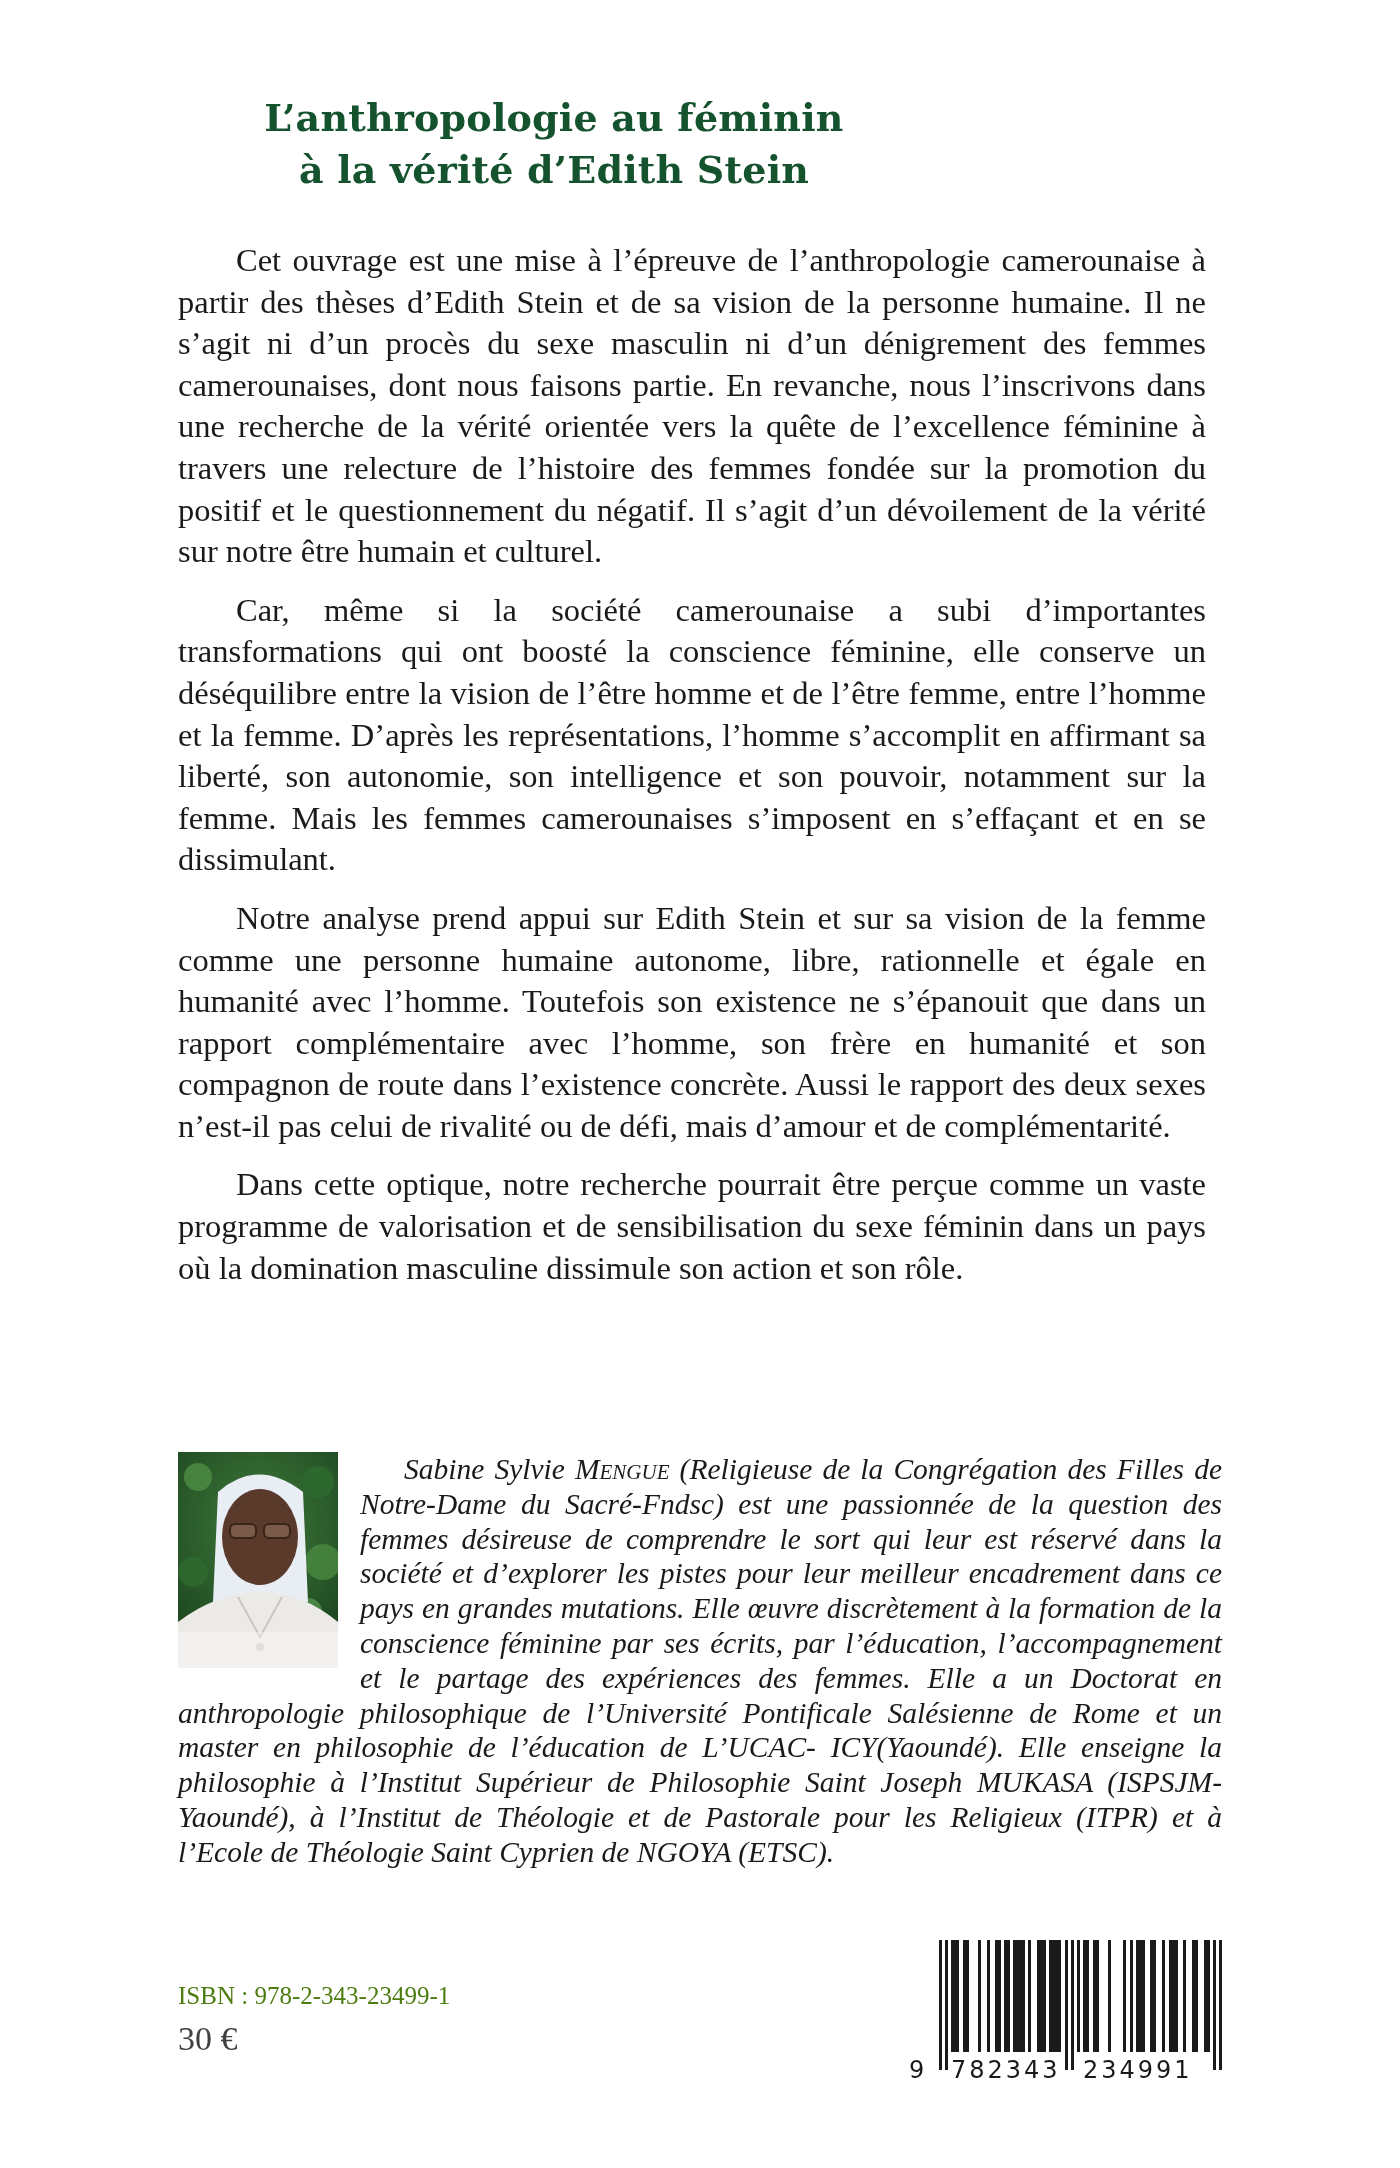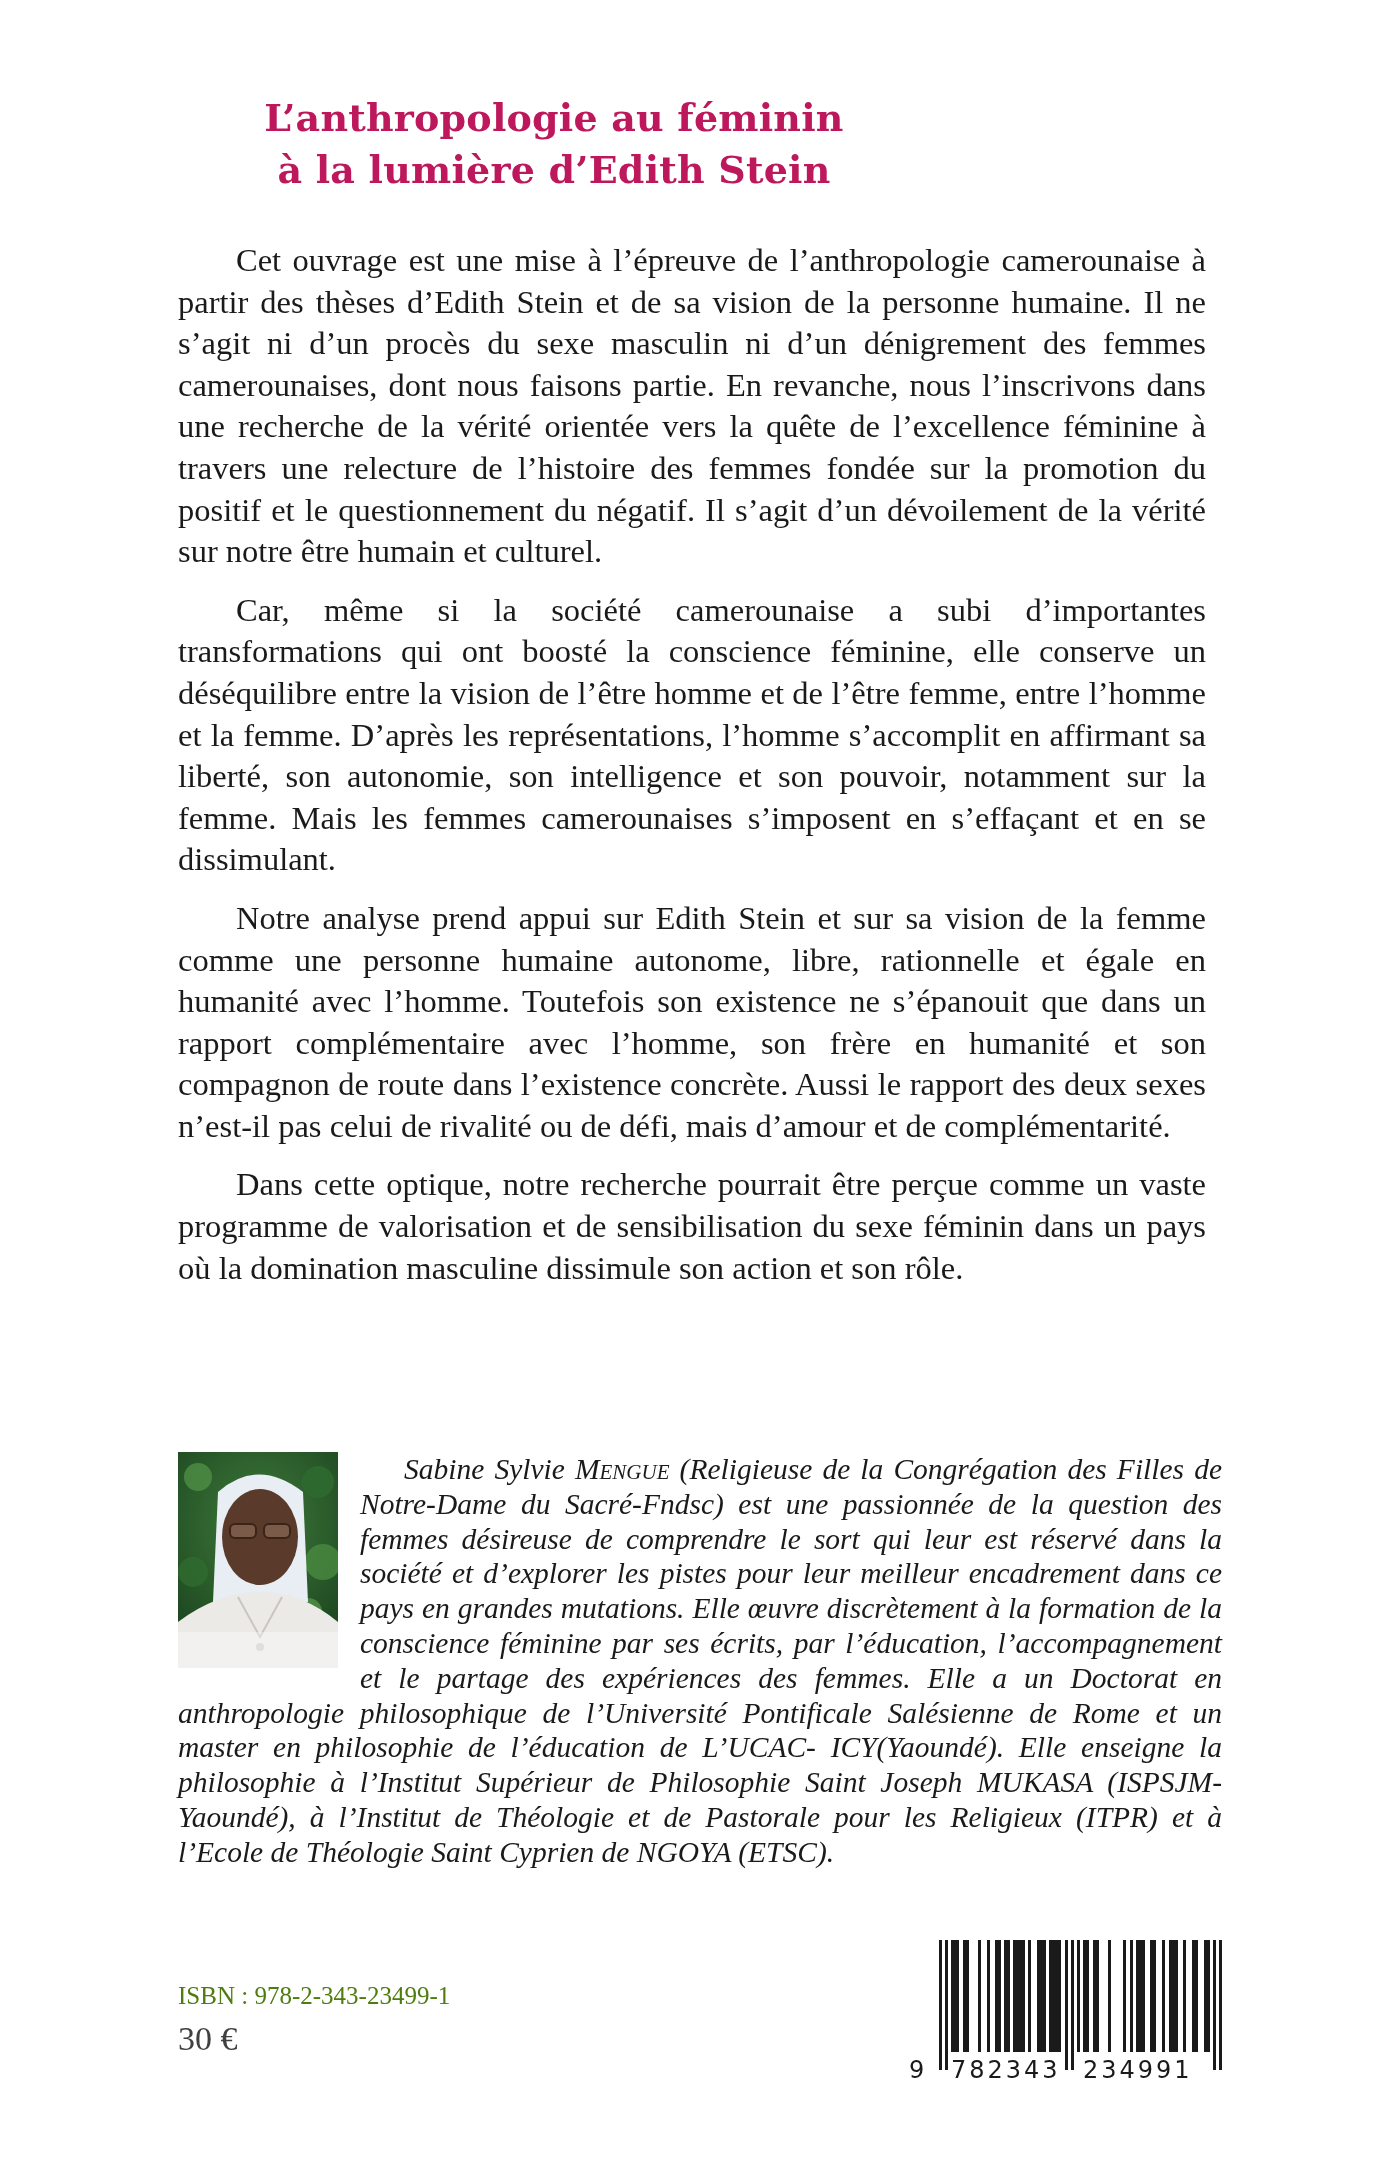--- a/index.html
+++ b/index.html
@@ -1,20 +1,20 @@
 <!DOCTYPE html>
 <html><head>
   <meta charset="utf-8">
   <style>
     html, body { margin: 0; padding: 0; background: #ffffff; }
     body { width: 1400px; height: 2168px; position: relative; overflow: hidden; }
     .page { position: absolute; left: 0; top: 0; width: 1400px; height: 2168px; background: #ffffff; color: #1a1a1a; }
 
     .title { position: absolute; left: 0; width: 1108px; top: 92px; text-align: center;
-      font-family: "DejaVu Serif", serif; font-weight: bold; color: #be185d;
+      font-family: "DejaVu Serif", serif; font-weight: bold; color: #14532d;
       font-size: 38px; line-height: 52px; letter-spacing: 0.2px; }
     .title div { white-space: nowrap; }
 
     .body { position: absolute; left: 178px; top: 240px; width: 1044px;
       font-family: "Liberation Serif", serif; font-size: 32.5px; line-height: 41.6px;
       text-align: justify; color: #1a1a1a; }
     .body p { margin: 0 16px 17px 0; text-indent: 58px; }
 
     .bio { position: absolute; left: 178px; top: 1452px; width: 1044px;
       font-family: "Liberation Serif", serif; font-style: italic; font-size: 29.5px; line-height: 34.8px;
@@ -28,21 +28,21 @@
 
     .barcode { position: absolute; left: 905px; top: 1930px; width: 330px; height: 150px; }
   </style>
 </head>
 <body>
 
 <div class="page">
 
   <div class="title">
     <div>L’anthropologie au féminin</div>
-    <div>à la lumière d’Edith Stein</div>
+    <div>à la vérité d’Edith Stein</div>
   </div>
 
   <div class="body">
     <p>Cet ouvrage est une mise à l’épreuve de l’anthropologie camerounaise à partir des thèses d’Edith Stein et de sa vision de la personne humaine. Il ne s’agit ni d’un procès du sexe masculin ni d’un dénigrement des femmes camerounaises, dont nous faisons partie. En revanche, nous l’inscrivons dans une recherche de la vérité orientée vers la quête de l’excellence féminine à travers une relecture de l’histoire des femmes fondée sur la promotion du positif et le questionnement du négatif. Il s’agit d’un dévoilement de la vérité sur notre être humain et culturel.</p>
     <p>Car, même si la société camerounaise a subi d’importantes transformations qui ont boosté la conscience féminine, elle conserve un déséquilibre entre la vision de l’être homme et de l’être femme, entre l’homme et la femme. D’après les représentations, l’homme s’accomplit en affirmant sa liberté, son autonomie, son intelligence et son pouvoir, notamment sur la femme. Mais les femmes camerounaises s’imposent en s’effaçant et en se dissimulant.</p>
     <p>Notre analyse prend appui sur Edith Stein et sur sa vision de la femme comme une personne humaine autonome, libre, rationnelle et égale en humanité avec l’homme. Toutefois son existence ne s’épanouit que dans un rapport complémentaire avec l’homme, son frère en humanité et son compagnon de route dans l’existence concrète. Aussi le rapport des deux sexes n’est-il pas celui de rivalité ou de défi, mais d’amour et de complémentarité.</p>
     <p>Dans cette optique, notre recherche pourrait être perçue comme un vaste programme de valorisation et de sensibilisation du sexe féminin dans un pays où la domination masculine dissimule son action et son rôle.</p>
   </div>
 
   <div class="bio">

